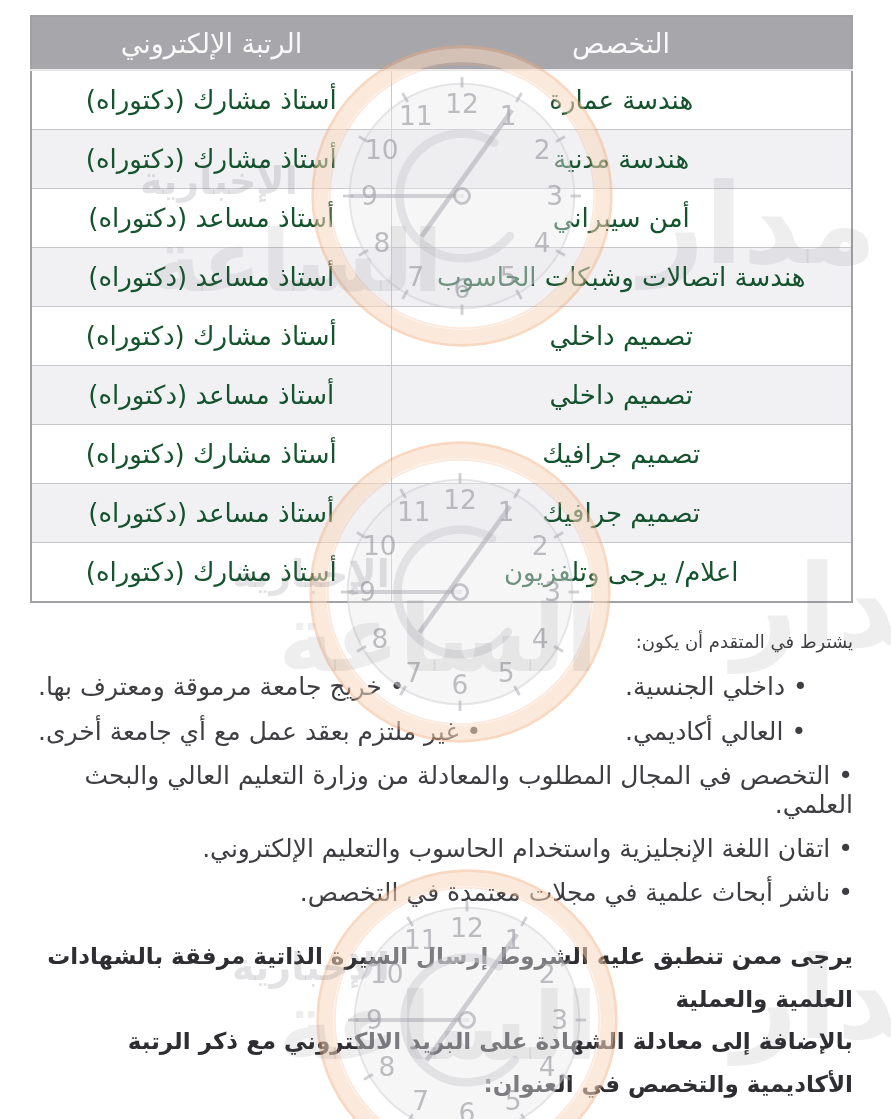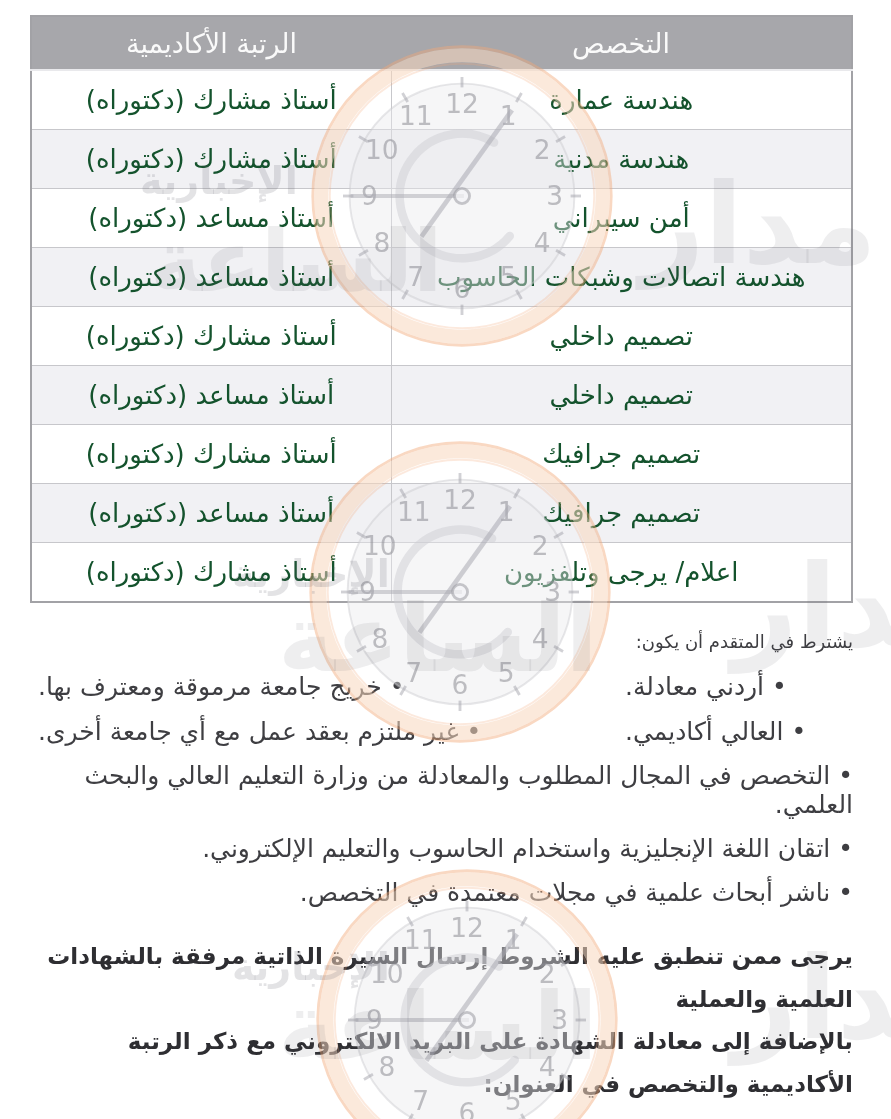--- a/index.html
+++ b/index.html
@@ -163,21 +163,21 @@
     <span class="wm-word w3-saa">الساعة</span>
     <span class="wm-word w3-madar">مدار</span>
   </div>
 
   <div class="content" dir="rtl">
 
     <table class="positions">
       <thead>
         <tr>
           <th class="col-spec">التخصص</th>
-          <th class="col-rank">الرتبة الأكاديمية</th>
+          <th class="col-rank">الرتبة الإلكتروني</th>
         </tr>
       </thead>
       <tbody>
           <tr>
             <td class="col-spec">هندسة عمارة</td>
             <td class="col-rank">أستاذ مشارك (دكتوراه)</td>
           </tr>
           <tr class="alt">
             <td class="col-spec">هندسة مدنية</td>
             <td class="col-rank">أستاذ مشارك (دكتوراه)</td>
@@ -209,21 +209,21 @@
           <tr>
             <td class="col-spec">اعلام/ يرجى وتلفزيون</td>
             <td class="col-rank">أستاذ مشارك (دكتوراه)</td>
           </tr>
         </tbody>
     </table>
 
     <p class="intro">يشترط في المتقدم أن يكون:</p>
 
     <div class="pair-grid">
-        <div>• أردني معادلة.</div>
+        <div>• داخلي الجنسية.</div>
         <div>• خريج جامعة مرموقة ومعترف بها.</div>
         <div>• العالي أكاديمي.</div>
         <div>• غير ملتزم بعقد عمل مع أي جامعة أخرى.</div>
       </div>
 
     <div class="full-bullets">
         <div>• التخصص في المجال المطلوب والمعادلة من وزارة التعليم العالي والبحث العلمي.</div>
         <div>• اتقان اللغة الإنجليزية واستخدام الحاسوب والتعليم الإلكتروني.</div>
         <div>• ناشر أبحاث علمية في مجلات معتمدة في التخصص.</div>
       </div>

